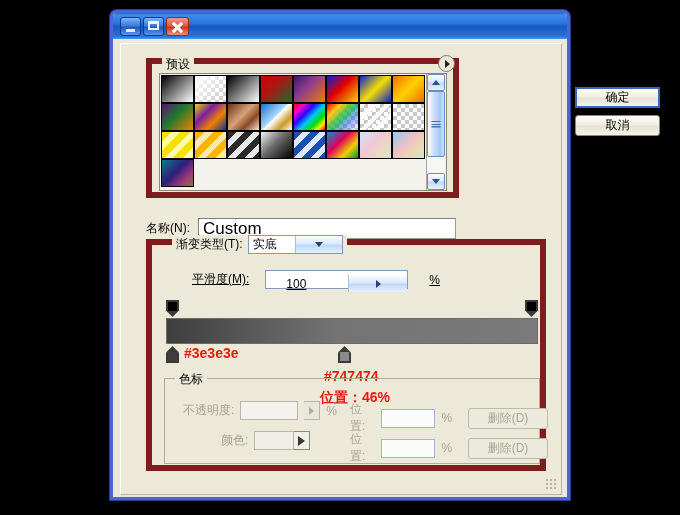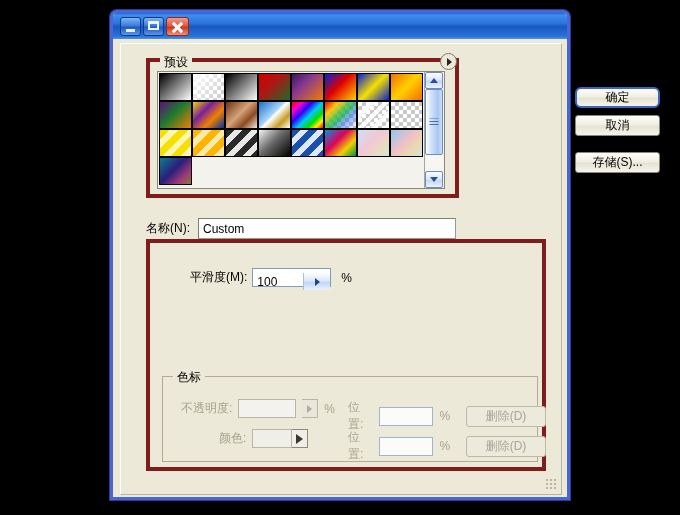--- a/index.html
+++ b/index.html
@@ -52,21 +52,21 @@
     content:"";position:absolute;left:4px;top:8px;width:13px;height:3px;background:#fff;
   }
   .wbtn.close .g:before{transform:rotate(45deg);}
   .wbtn.close .g:after{transform:rotate(-45deg);}
 
   .body-area{position:absolute;left:0;right:0;top:26px;bottom:0;background:#ece9d8;}
   .inner{position:absolute;left:7px;top:4px;width:440px;height:450px;background:#ece9d8;
          border:1px solid #b8b4a0;border-top-color:#fff;border-left-color:#fff;}
 
   
-  .group{position:absolute;border:4px solid #7f1d1d;box-sizing:border-box;}
+  .group{position:absolute;border:6px solid #7f1d1d;box-sizing:border-box;}
   .group > .legend{
     position:absolute;top:-8px;left:10px;background:#ece9d8;padding:0 4px;
     font-size:12px;color:#000;white-space:nowrap;
   }
 
   .presets-group{left:25px;top:14px;width:313px;height:140px;}
   .preset-menu{
     position:absolute;right:-2px;top:-9px;width:17px;height:17px;border-radius:50%;
     background:#ece9d8;border:1px solid #7d7a68;box-sizing:border-box;
     display:flex;align-items:center;justify-content:center;
@@ -109,41 +109,41 @@
   }
   .sthumb .grip{position:absolute;left:50%;top:50%;transform:translate(-50%,-50%);
     width:9px;height:7px;
     background:repeating-linear-gradient(to bottom,#4a6ea8 0 1px,transparent 1px 3px);}
 
   
   .row-name{position:absolute;left:25px;top:174px;width:400px;height:22px;}
   .lbl{font-size:12px;color:#000;}
   .txtinput{
     background:#fff;border:1px solid #9a9a8c;border-top-color:#7e7e72;border-left-color:#7e7e72;
-    font-size:12px;padding:2px 4px;box-sizing:border-box;color:#000;
+    font-size:17px;padding:2px 4px;box-sizing:border-box;color:#000;
     font-family:"Liberation Sans",sans-serif;
   }
 
   .gtype-group{left:25px;top:195px;width:400px;height:232px;}
   .type-row{position:absolute;left:20px;top:-10px;display:flex;align-items:center;gap:5px;background:#ece9d8;padding:0 4px;}
   .combo{
     display:flex;align-items:center;background:#fff;border:1px solid #7f9db9;height:19px;box-sizing:border-box;
   }
   .combo span{font-size:12px;padding:0 4px;min-width:38px;}
   .combo .chev{
     width:16px;height:17px;margin:0;
     background:linear-gradient(to bottom,#fcfdff,#dce8fb 45%,#c2d7f5 55%,#e9f1ff);
     border-left:1px solid #a9c0dd;
     display:flex;align-items:center;justify-content:center;
   }
   .combo .chev i{width:0;height:0;border-left:4px solid transparent;border-right:4px solid transparent;border-top:5px solid #24447f;}
 
-  .smooth-row{position:absolute;left:40px;top:25px;display:flex;align-items:center;gap:5px;}
+  .smooth-row{position:absolute;left:40px;top:25px;display:flex;align-items:center;gap:16px;text-decoration:underline;}
   .spin{display:flex;align-items:center;background:#fff;border:1px solid #7f9db9;height:19px;box-sizing:border-box;}
-  .spin span{font-size:12px;padding:0 4px;width:42px;margin-top:8px;}
+  .spin span{font-size:12px;padding:0 20px;width:42px;margin-top:8px;}
   .spin .arw{width:18px;height:17px;background:linear-gradient(to bottom,#fcfdff,#dce8fb 45%,#c2d7f5 55%,#e9f1ff);
     border-left:1px solid #a9c0dd;display:flex;align-items:center;justify-content:center;}
   .spin .arw i{width:0;height:0;border-top:4px solid transparent;border-bottom:4px solid transparent;border-left:5px solid #24447f;}
 
   
   .grad-wrap{position:absolute;left:12px;top:55px;width:376px;height:72px;}
   .grad-bar{
     position:absolute;left:2px;top:18px;width:372px;height:26px;
     border:1px solid #6b6b6b;box-sizing:border-box;
   }
@@ -184,21 +184,21 @@
 
   
   .rbtns{position:absolute;left:462px;top:48px;width:85px;}
   .btn{
     width:85px;height:21px;margin-bottom:7px;
     background:linear-gradient(to bottom,#fdfdfa,#f1efe4 45%,#e6e3d4 55%,#f6f4ea);
     border:1px solid #8c8878;border-radius:3px;
     font-size:12px;color:#000;display:flex;align-items:center;justify-content:center;
     box-sizing:border-box;
   }
-  .btn.default{border:2px solid #3a66c0;border-radius:6px;}
+  .btn.default{border:2px solid #3a66c0;border-radius:0;}
   .gap{height:9px;}
   .gap2{height:33px;}
 
   .grip{
     position:absolute;right:4px;bottom:4px;width:12px;height:12px;
     background-image:radial-gradient(#b9b5a2 40%,transparent 41%);
     background-size:4px 4px;
   }
 </style>
 </head>
@@ -282,32 +282,66 @@
 
       <div class="row-name">
         <div style="display:flex;align-items:center;gap:8px;">
           <span class="lbl">名称(N):</span>
           <span class="txtinput" style="width:258px;height:21px;display:flex;align-items:center;">Custom</span>
         </div>
       </div>
 
       <div class="group gtype-group">
 
+        <div class="type-row">
+          <span class="lbl">渐变类型(T):</span>
+          <span class="combo">
+            <span>实底</span>
+            <span class="chev">
+                <i></i>
+              </span>
+          </span>
+        </div>
 
         <div class="smooth-row">
           <span class="lbl">平滑度(M):</span>
           <span class="spin">
             <span>100</span>
             <span class="arw">
                 <i></i>
               </span>
           </span>
           <span class="lbl" style="margin-left:5px">%</span>
         </div>
 
+        <div class="grad-wrap">
+          <div class="grad-bar" id="grad-bar" style="background: linear-gradient(to right, rgb(62, 62, 62) 0%, rgb(116, 116, 116) 46%, rgb(122, 122, 122) 100%);"></div>
+
+          <div class="stop op-stop" style="left:2px;top:0;">
+            <span class="hb"></span>
+              <span class="fill"></span>
+          </div>
+          <div class="stop op-stop" style="left:361px;top:0;">
+            <span class="hb"></span>
+              <span class="fill"></span>
+          </div>
+
+          <div class="stop col-stop" style="left:2px;top:46px;">
+            <span class="hb"></span>
+              <span class="fill" style="background:#3e3e3e"></span>
+          </div>
+          <div class="stop col-stop" style="left:174px;top:46px;">
+            <span class="hb"></span>
+              <span class="fill" style="background:#8a8a8a"></span>
+          </div>
+
+          <div class="ann" style="left:20px;top:45px;">#3e3e3e</div>
+          <div class="ann" style="left:160px;top:68px;">#747474</div>
+          <div class="ann" style="left:156px;top:89px;">位置：46%</div>
+        </div>
 
         <div class="stops-group">
           <div class="legend">色标</div>
 
           <div class="frow" style="left:18px;top:22px;gap:6px;">
             <span>不透明度:</span>
             <span class="dis-input"></span>
             <span class="dis-arw">
                 <i></i>
               </span>
@@ -336,17 +370,16 @@
         </div>
       </div>
 
       <div class="grip"></div>
     </div>
 
     <div class="rbtns">
       <div class="btn default">确定</div>
       <div class="btn">取消</div>
       <div class="gap"></div>
-      <div class="btn">存储(S)...</div>
       <div class="gap2"></div>
     </div>
   </div>
 </div>
 
 </body></html>

